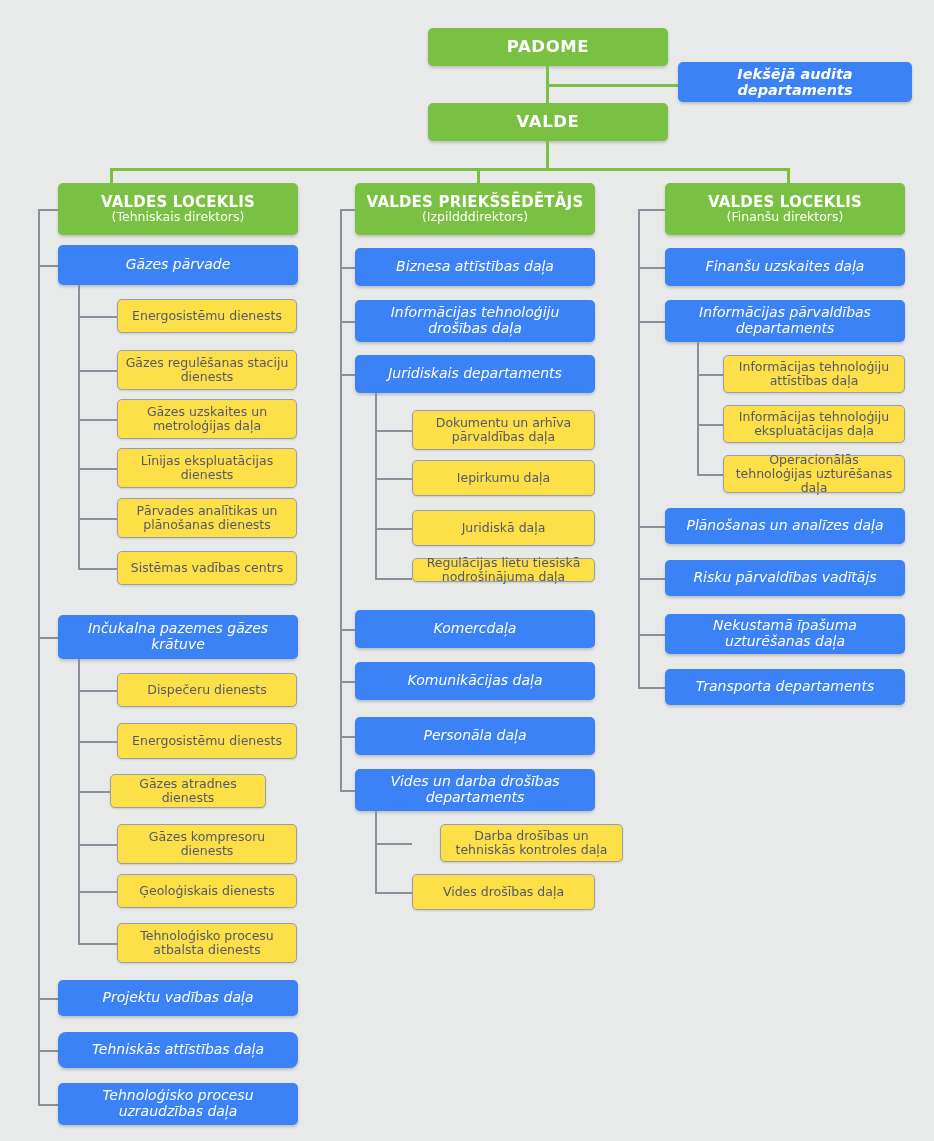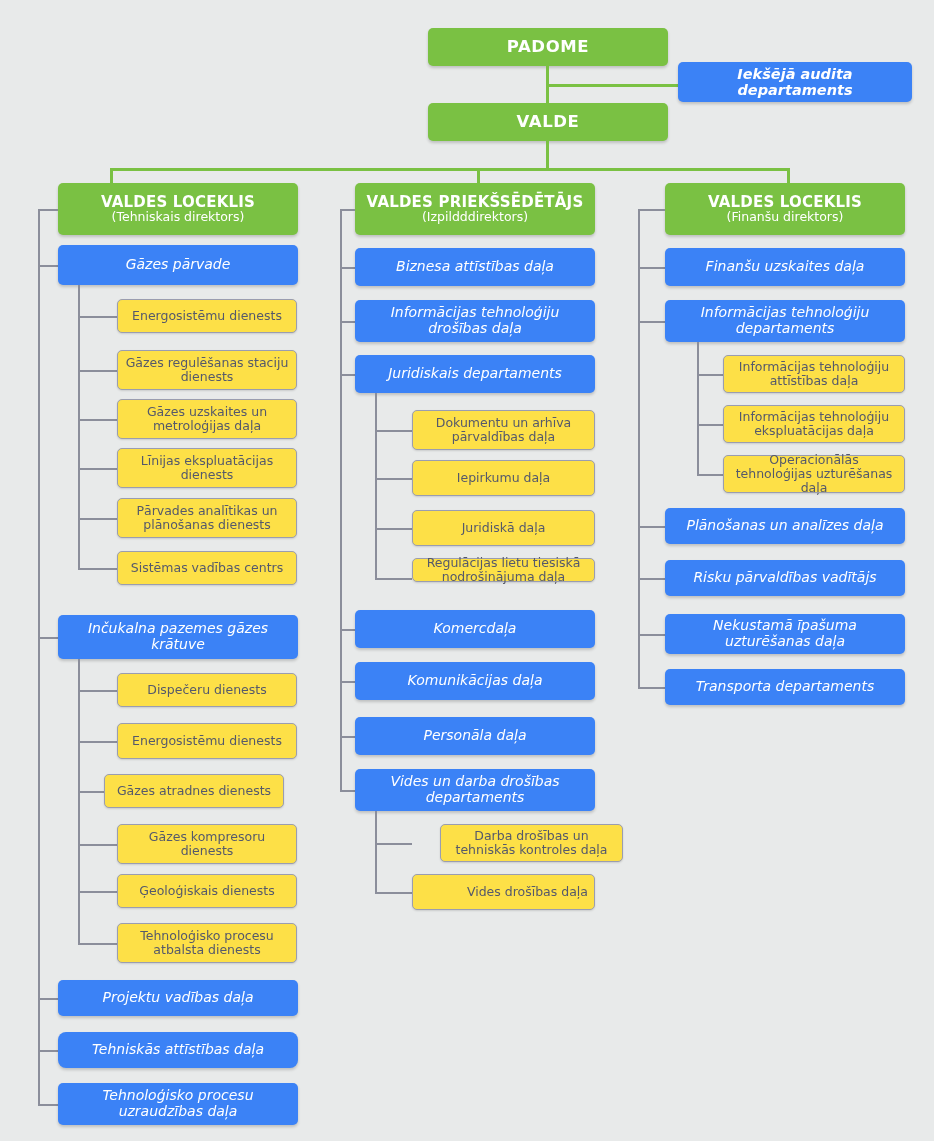--- a/index.html
+++ b/index.html
@@ -122,21 +122,21 @@
     <div class="ln grey" style="left: 78px; top: 659px; width: 2px; height: 284px;"></div>
     <div class="ln grey" style="left: 78px; top: 690px; width: 39px; height: 2px;"></div>
     <div class="box white l3" style="left: 117px; top: 673px; width: 180px; height: 34px;">
       <div>Dispečeru dienests</div>
     </div>
     <div class="ln grey" style="left: 78px; top: 741px; width: 39px; height: 2px;"></div>
     <div class="box white l3" style="left: 117px; top: 723px; width: 180px; height: 36px;">
       <div>Energosistēmu dienests</div>
     </div>
     <div class="ln grey" style="left: 78px; top: 791px; width: 39px; height: 2px;"></div>
-    <div class="box white l3" style="left: 104px; top: 774px; width: 180px; height: 34px;">
+    <div class="box white l3" style="left: 110px; top: 774px; width: 156px; height: 34px;">
       <div>Gāzes atradnes dienests</div>
     </div>
     <div class="ln grey" style="left: 78px; top: 844px; width: 39px; height: 2px;"></div>
     <div class="box white l3" style="left: 117px; top: 824px; width: 180px; height: 40px;">
       <div>Gāzes kompresoru dienests</div>
     </div>
     <div class="ln grey" style="left: 78px; top: 891px; width: 39px; height: 2px;"></div>
     <div class="box white l3" style="left: 117px; top: 874px; width: 180px; height: 34px;">
       <div>Ģeoloģiskais dienests</div>
     </div>
@@ -208,38 +208,38 @@
     <div class="ln grey" style="left: 340px; top: 790px; width: 15px; height: 2px;"></div>
     <div class="box purple l2" style="left: 355px; top: 769px; width: 240px; height: 42px;">
       <div>Vides un darba drošības departaments</div>
     </div>
     <div class="ln grey" style="left: 375px; top: 811px; width: 2px; height: 81px;"></div>
     <div class="ln grey" style="left: 375px; top: 843px; width: 37px; height: 2px;"></div>
     <div class="box white l3" style="left: 412px; top: 824px; width: 183px; height: 38px; margin-left: 28px;">
       <div>Darba drošības un tehniskās kontroles daļa</div>
     </div>
     <div class="ln grey" style="left: 375px; top: 892px; width: 37px; height: 2px;"></div>
-    <div class="box white l3" style="left: 412px; top: 874px; width: 183px; height: 36px; justify-content: flex-end;">
+    <div class="box white l3" style="left: 412px; top: 874px; width: 183px; height: 36px;">
       <div>Vides drošības daļa</div>
     </div>
     <div class="box green head" style="left: 665px; top: 183px; width: 240px; height: 52px;">
       <div>
         <span class="t1">VALDES LOCEKLIS</span>
         <span class="t2">(Finanšu direktors)</span>
       </div>
     </div>
     <div class="ln grey" style="left: 638px; top: 209px; width: 2px; height: 478px;"></div>
     <div class="ln grey" style="left: 638px; top: 209px; width: 27px; height: 2px;"></div>
     <div class="ln grey" style="left: 638px; top: 267px; width: 27px; height: 2px;"></div>
     <div class="box purple l2" style="left: 665px; top: 248px; width: 240px; height: 38px;">
       <div>Finanšu uzskaites daļa</div>
     </div>
     <div class="ln grey" style="left: 638px; top: 321px; width: 27px; height: 2px;"></div>
     <div class="box purple l2" style="left: 665px; top: 300px; width: 240px; height: 42px;">
-      <div>Informācijas tehnoloģiju departaments</div>
+      <div>Informācijas pārvaldības departaments</div>
     </div>
     <div class="ln grey" style="left: 697px; top: 342px; width: 2px; height: 132px;"></div>
     <div class="ln grey" style="left: 697px; top: 374px; width: 26px; height: 2px;"></div>
     <div class="box white l3" style="left: 723px; top: 355px; width: 182px; height: 38px;">
       <div>Informācijas tehnoloģiju attīstības daļa</div>
     </div>
     <div class="ln grey" style="left: 697px; top: 424px; width: 26px; height: 2px;"></div>
     <div class="box white l3" style="left: 723px; top: 405px; width: 182px; height: 38px;">
       <div>Informācijas tehnoloģiju ekspluatācijas daļa</div>
     </div>

